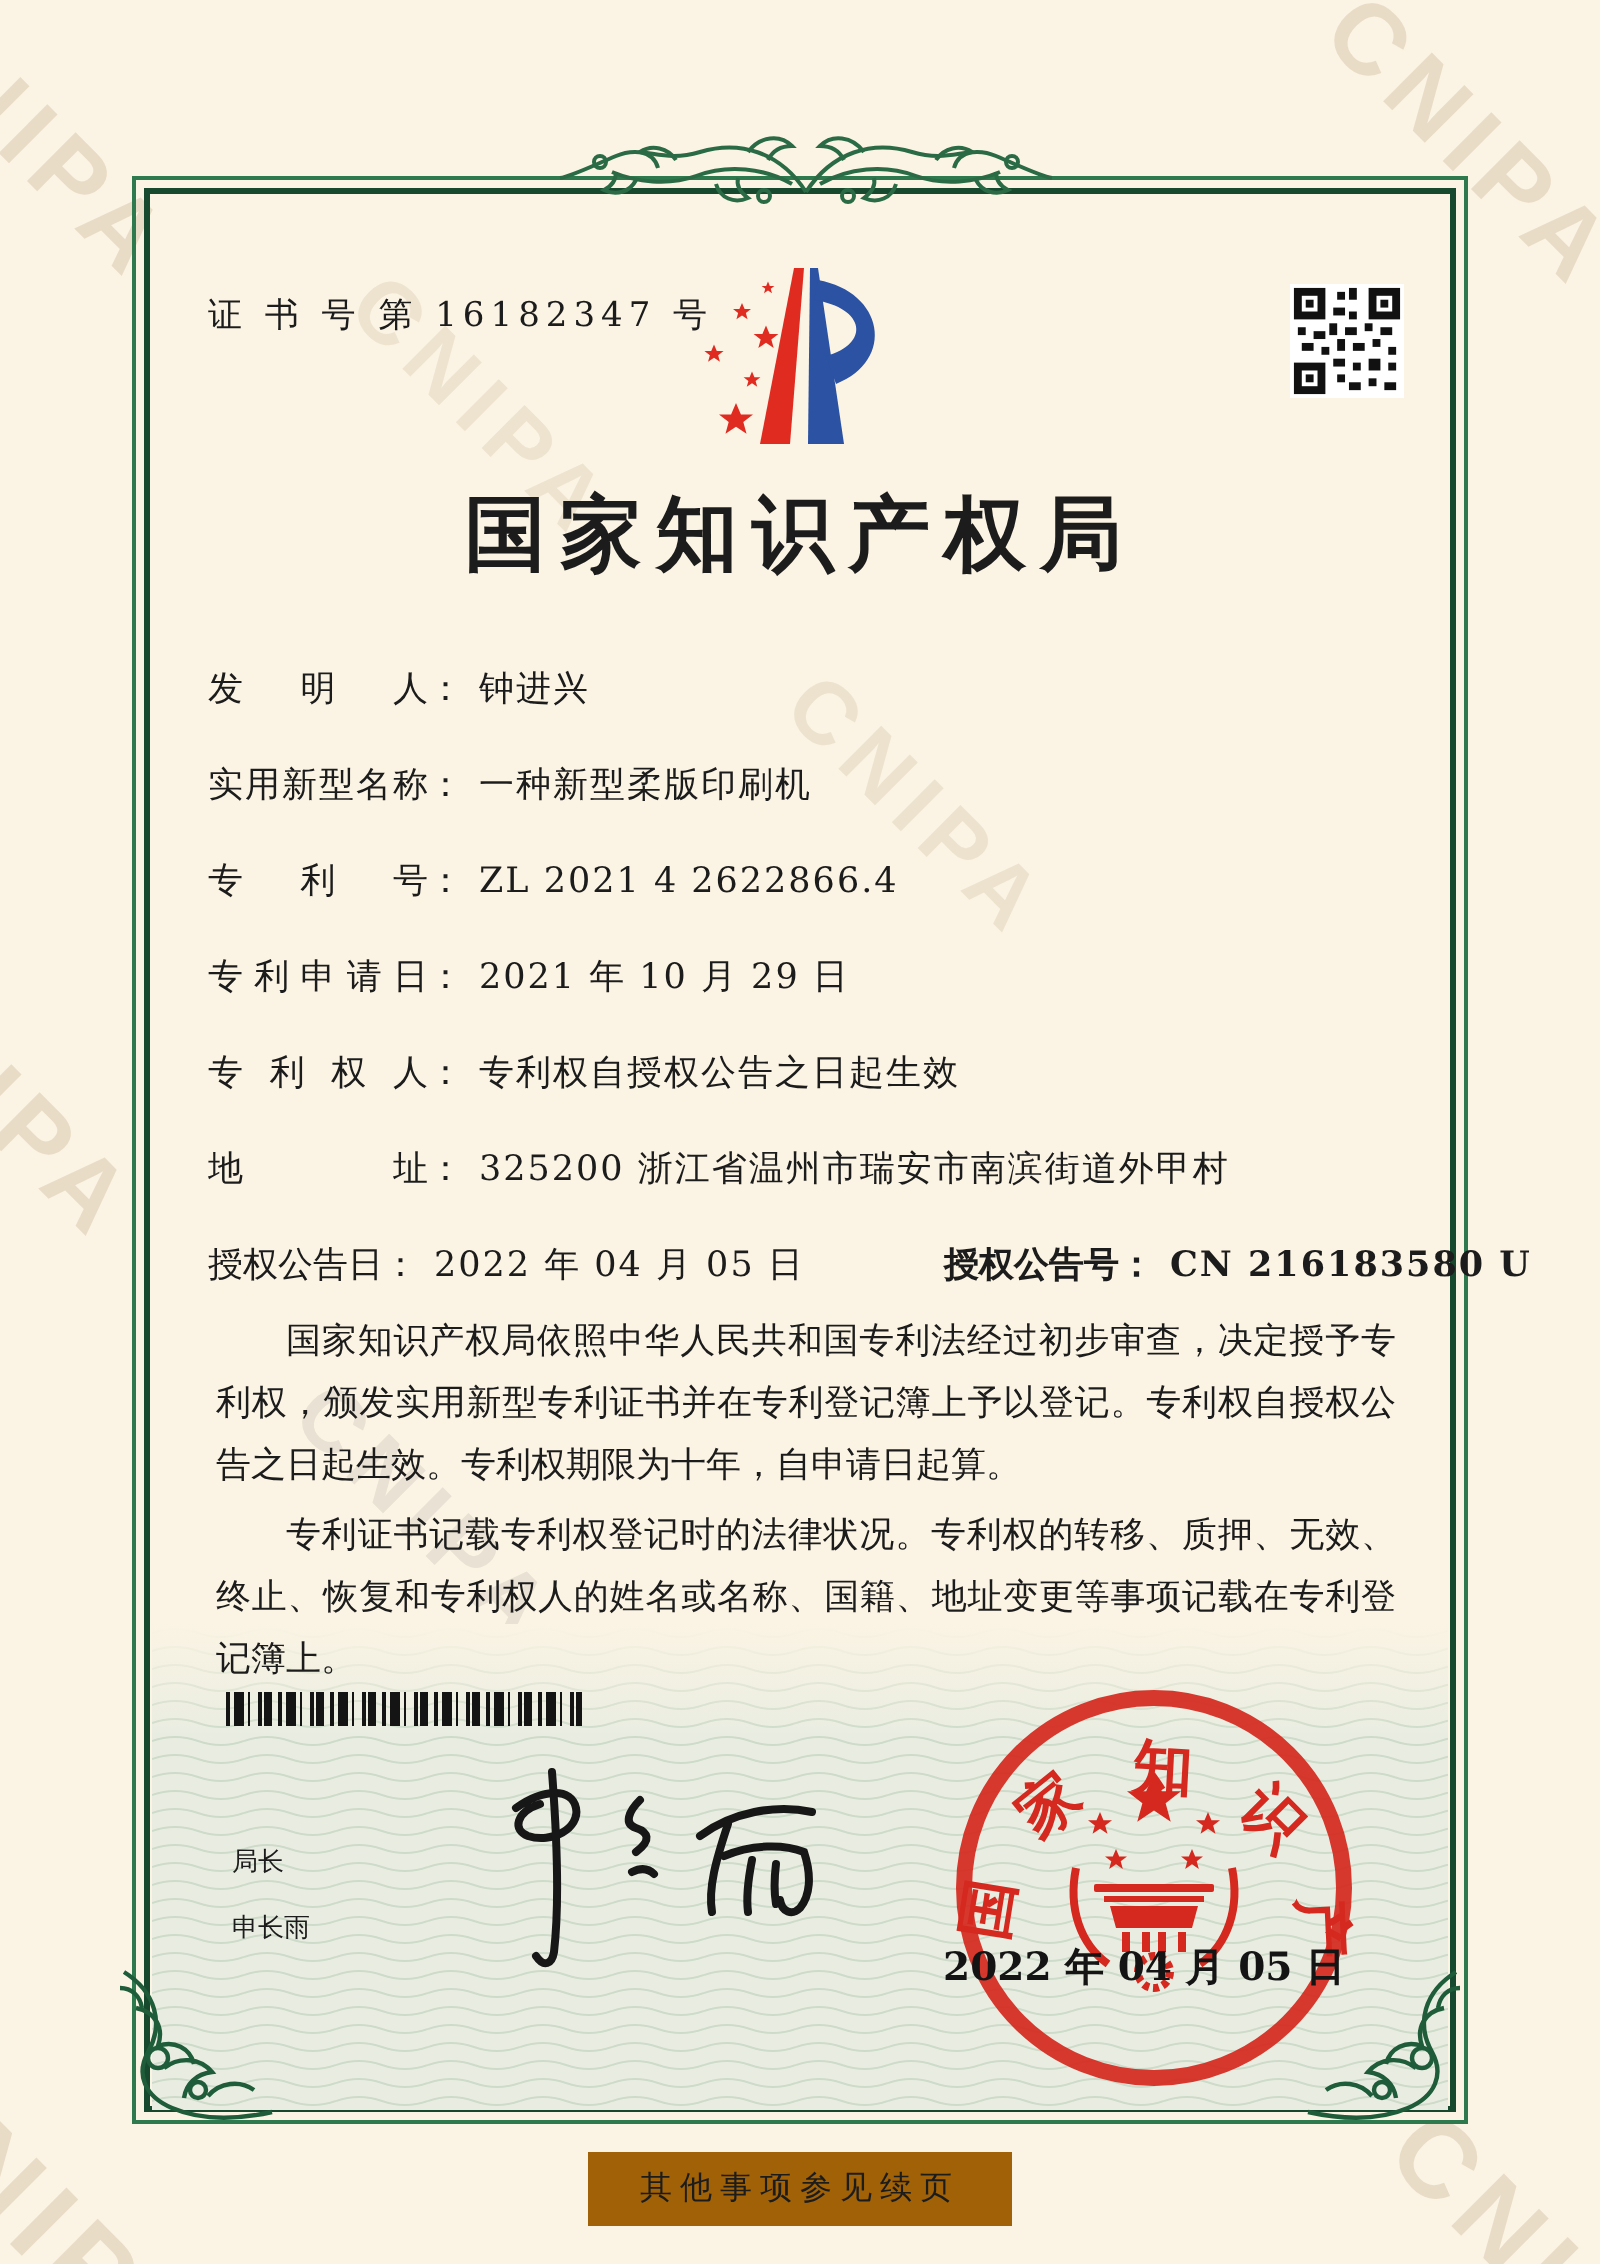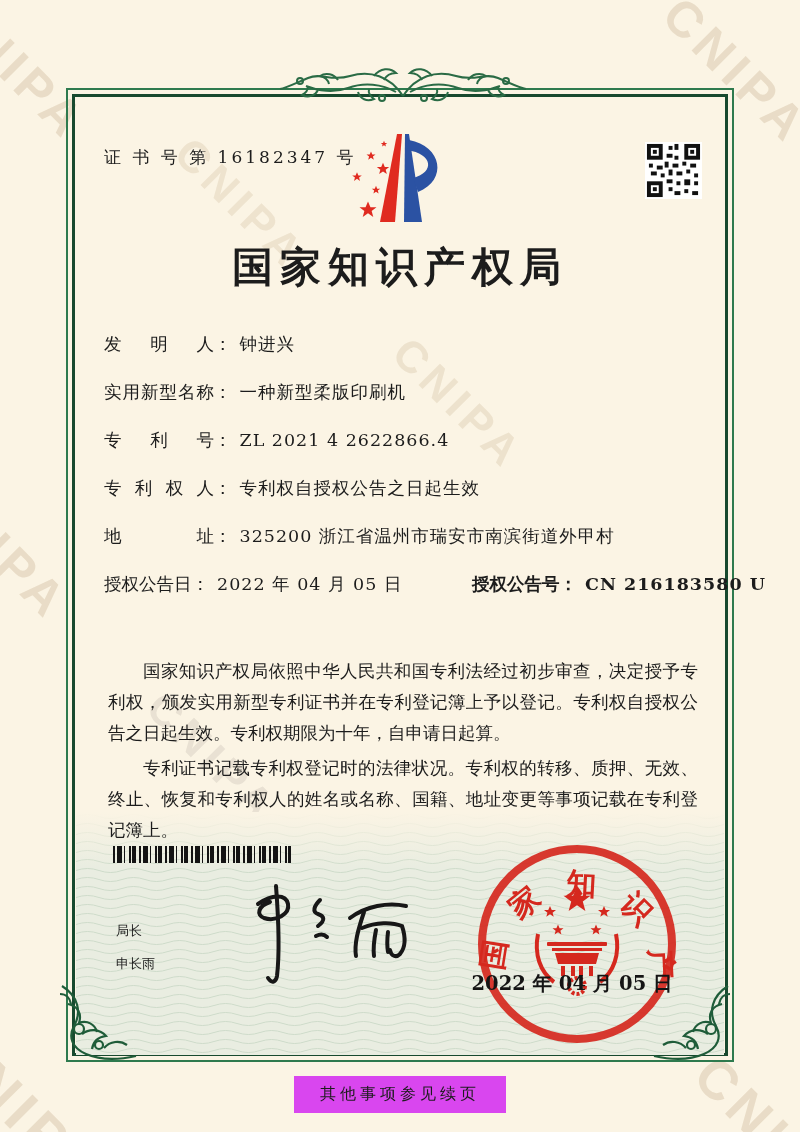--- a/index.html
+++ b/index.html
@@ -76,21 +76,21 @@
   .signature{position:absolute; left:228px; top:872px;}
   .seal{position:absolute; left:468px; top:838px;}
   .page-info{
     position:absolute; left:0; top:1028px; width:800px; text-align:center;
     font-size:15px; letter-spacing:2px;
   }
   .contnote{
     position:absolute; left:0; top:1076px; width:800px; text-align:center;
   }
   .contnote span{
-    display:inline-block; background:#d946ef; padding:8px 26px;
+    display:inline-block; background:#a16207; padding:8px 26px;
     font-size:16px; letter-spacing:4px;
   }
   .ornament-top{position:absolute; left:278px; top:58px;}
   .ornament-bl{position:absolute; left:52px; top:982px;}
   .ornament-br{position:absolute; left:652px; top:982px; transform:scaleX(-1);}
 </style>
 </head>
 <body>
 
 <div class="page">
@@ -233,20 +233,23 @@
     <div class="field-row">
       <span class="flabel">发明人</span><span class="fcolon">：</span><span class="fvalue">钟进兴</span>
     </div>
     <div class="field-row">
       <span class="flabel">实用新型名称</span><span class="fcolon">：</span><span class="fvalue">一种新型柔版印刷机</span>
     </div>
     <div class="field-row">
       <span class="flabel">专利号</span><span class="fcolon">：</span><span class="fvalue">ZL 2021 4 2622866.4</span>
     </div>
     <div class="field-row">
+      <span class="flabel">专利申请日</span><span class="fcolon">：</span><span class="fvalue">2021 年 10 月 29 日</span>
+    </div>
+    <div class="field-row">
       <span class="flabel">专利权人</span><span class="fcolon">：</span><span class="fvalue">专利权自授权公告之日起生效</span>
     </div>
     <div class="field-row">
       <span class="flabel">地址</span><span class="fcolon">：</span><span class="fvalue">325200 浙江省温州市瑞安市南滨街道外甲村</span>
     </div>
     <div class="field-row">
       <span>授权公告日</span><span class="fcolon">：</span><span class="fvalue">2022 年 04 月 05 日</span>
       <span class="grant-col2">
         <span>授权公告号</span><span class="fcolon">：</span><span class="fvalue">CN 216183580 U</span>
       </span>

